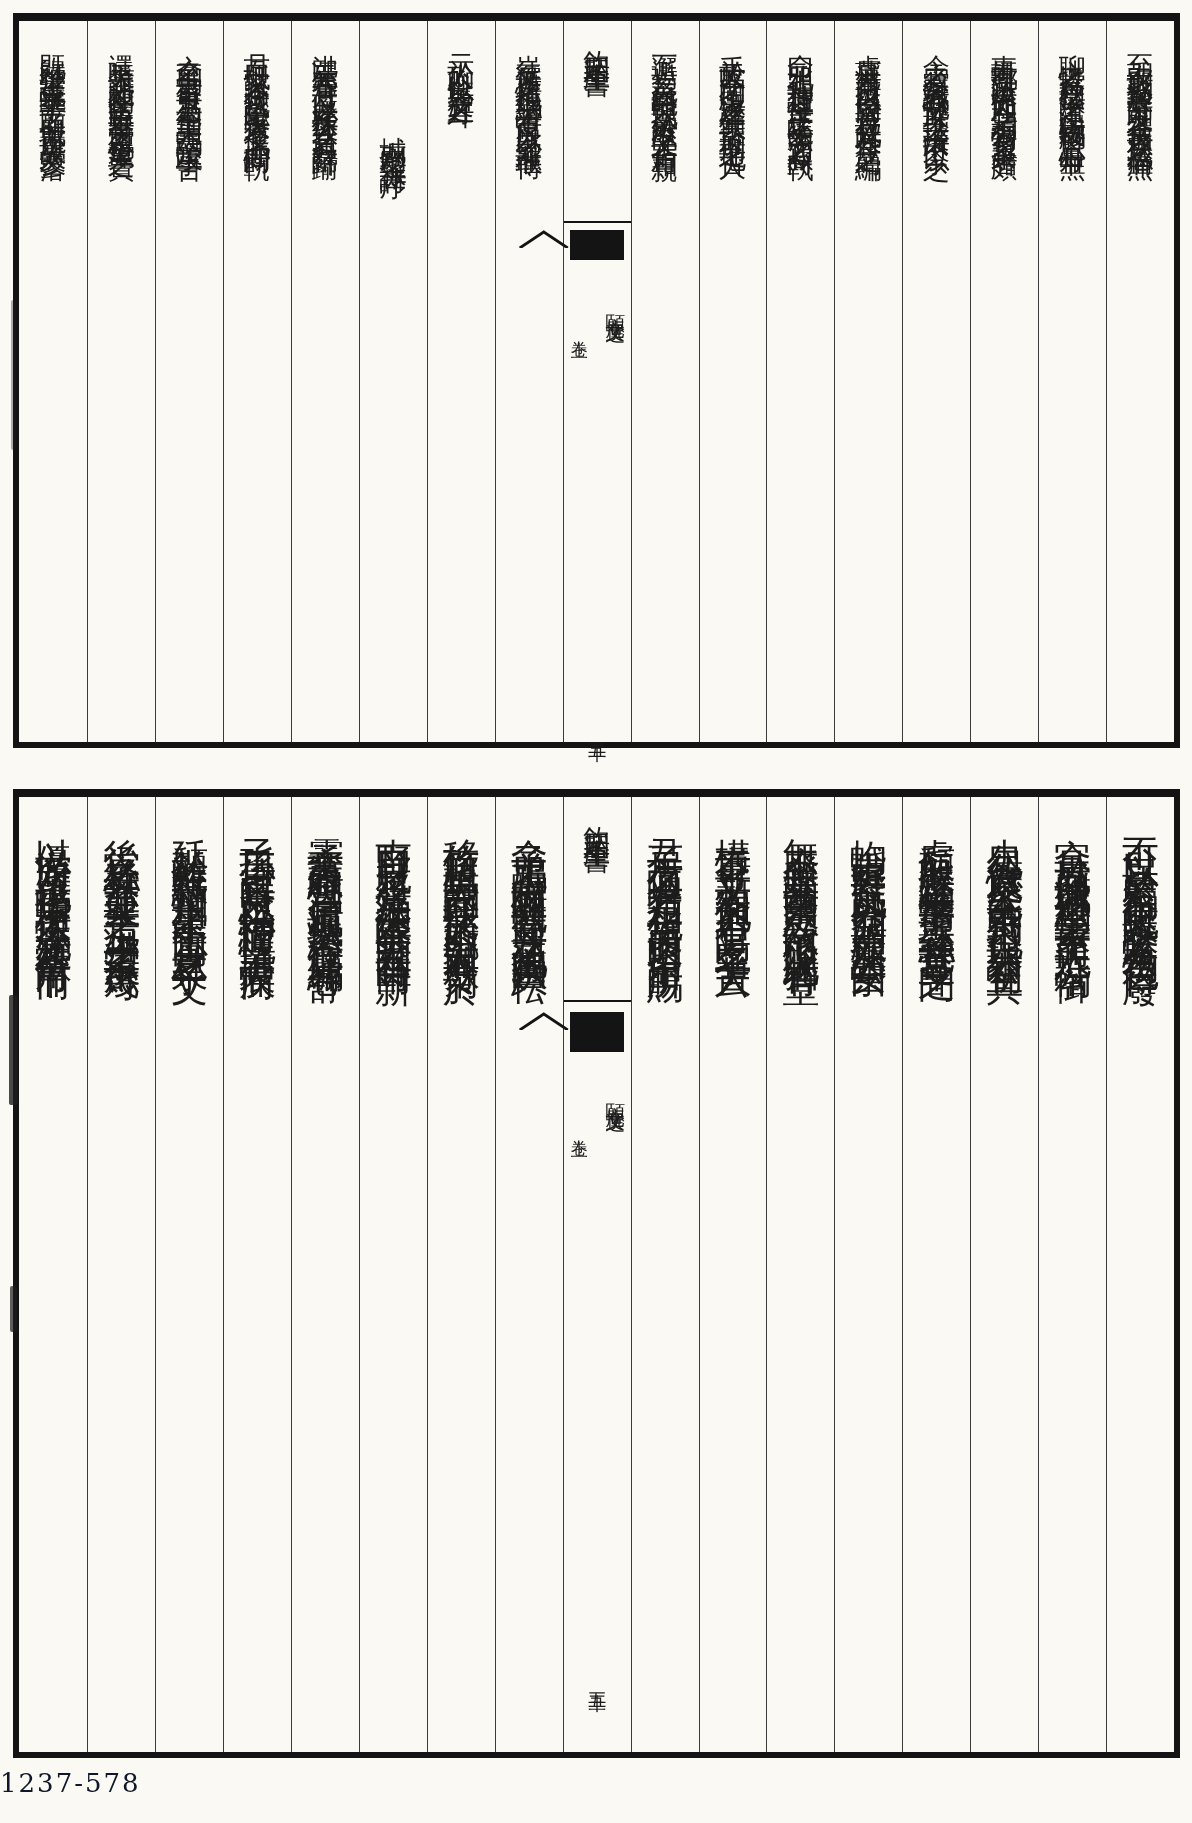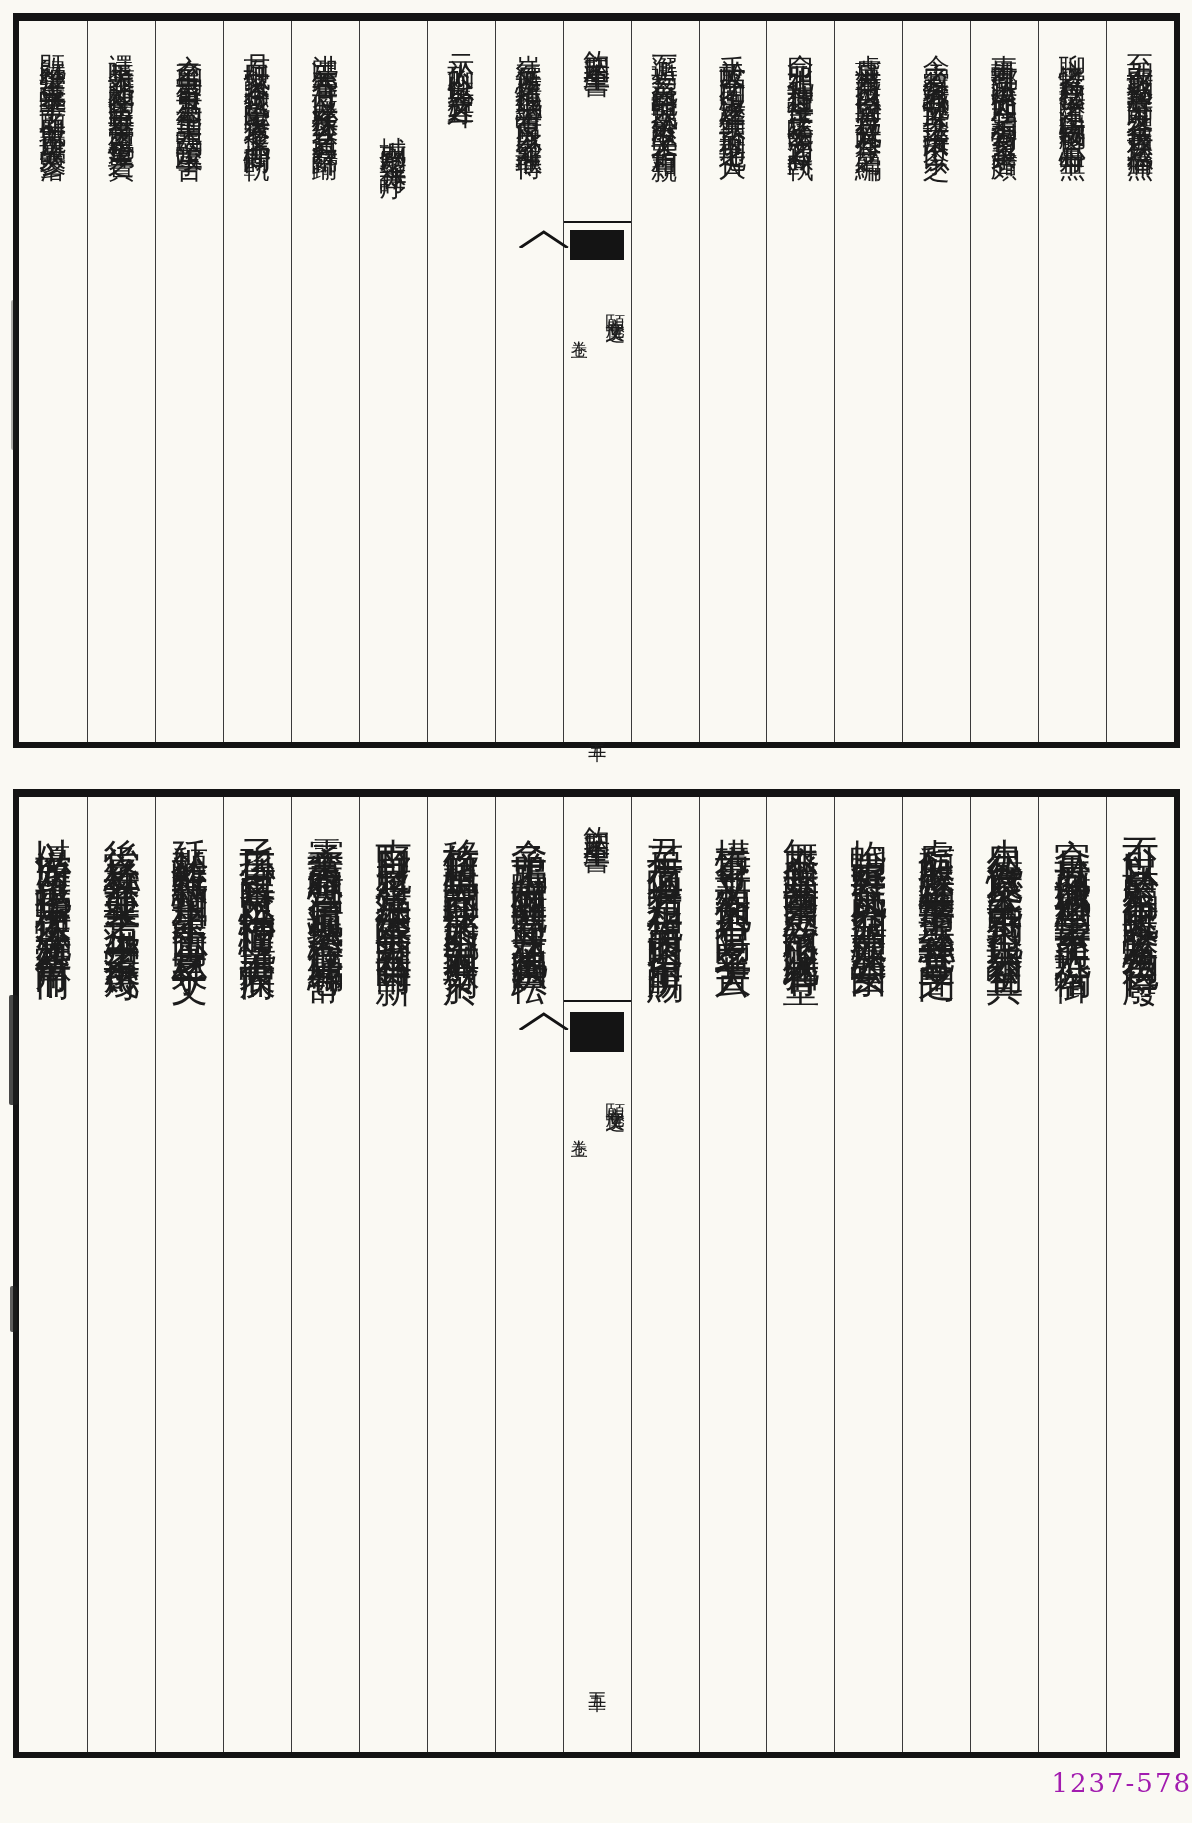--- a/index.html
+++ b/index.html
@@ -81,24 +81,24 @@
     font-size:17px;letter-spacing:2px;line-height:1;
   }
   .bx-folio{
     position:absolute;bottom:var(--folio-bottom);left:0;right:0;
     display:flex;align-items:center;
     font-size:18px;letter-spacing:2px;line-height:1;
   }
   
   .catalog{
     position:absolute;left:0;right:0;top:1768px;
-    text-align:right;
+    text-align:left;
     writing-mode:horizontal-tb;
     font-size:26px;letter-spacing:2px;
-    color:#a21caf;
+    color:#0f172a;
   }
   
   .smudge{position:absolute;background:#1d1d1d;border-radius:2px;}
   .smudge-1{left:9px;top:995px;width:9px;height:110px;opacity:.8;}
   .smudge-2{left:10px;top:1286px;width:7px;height:46px;opacity:.7;}
   .smudge-3{left:11px;top:300px;width:5px;height:150px;opacity:.35;}
 </style>
 </head>
 <body>
 

